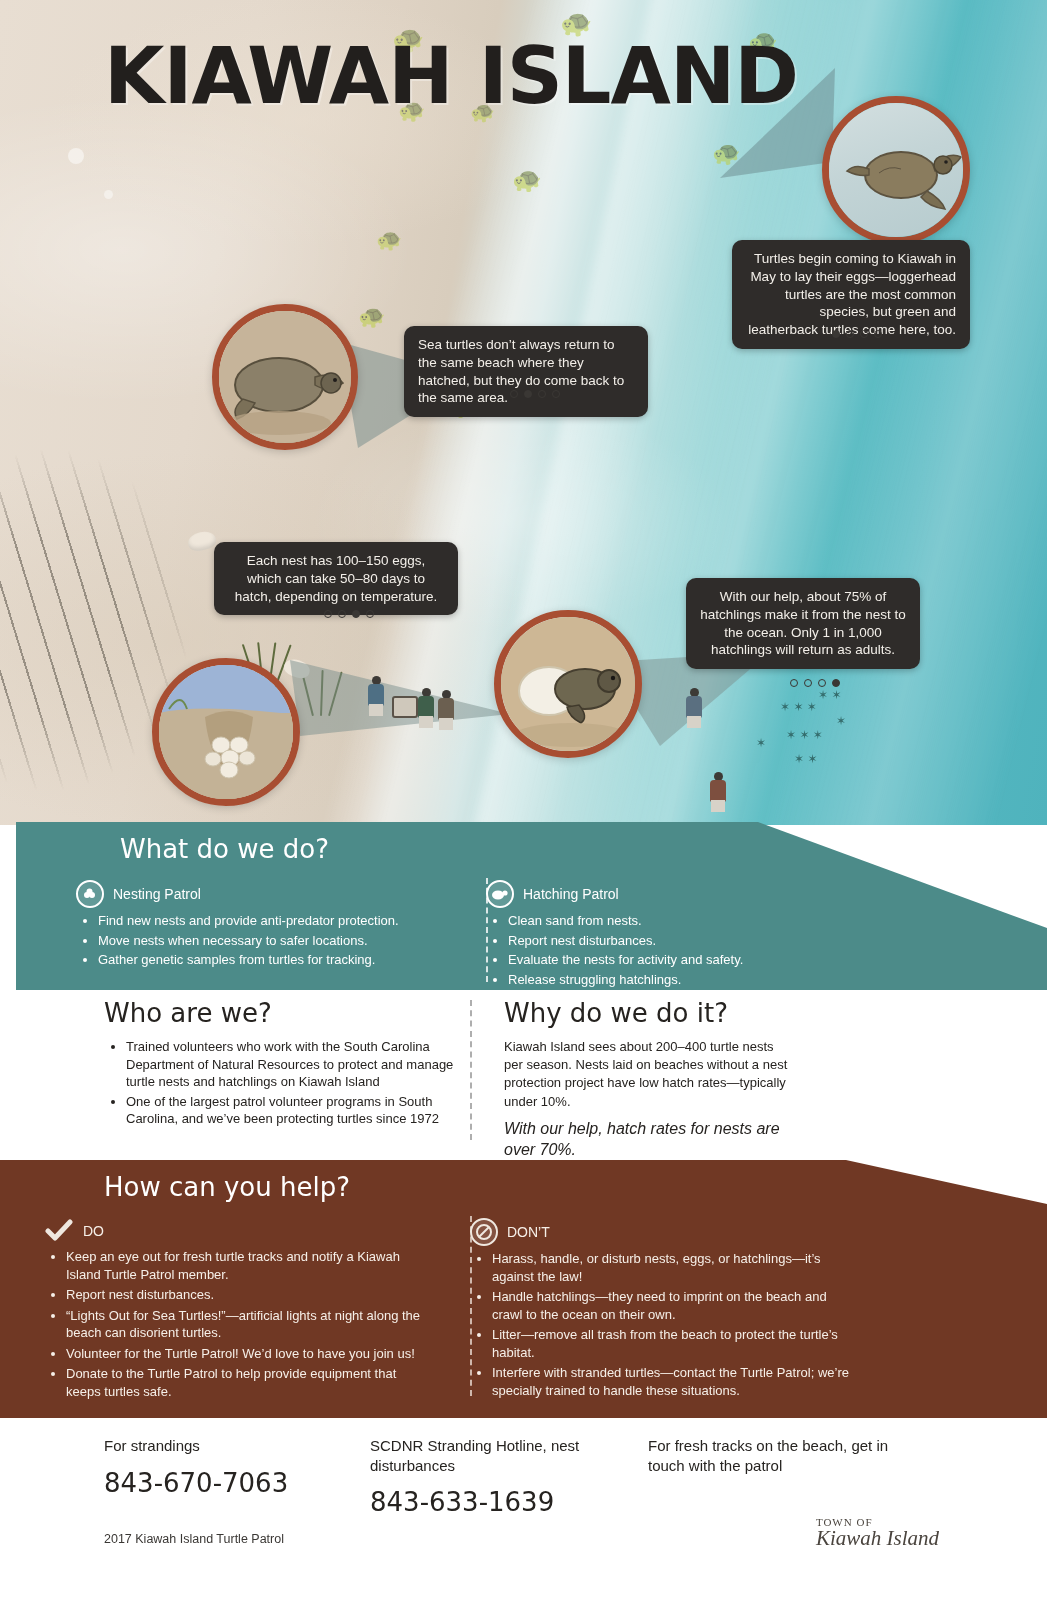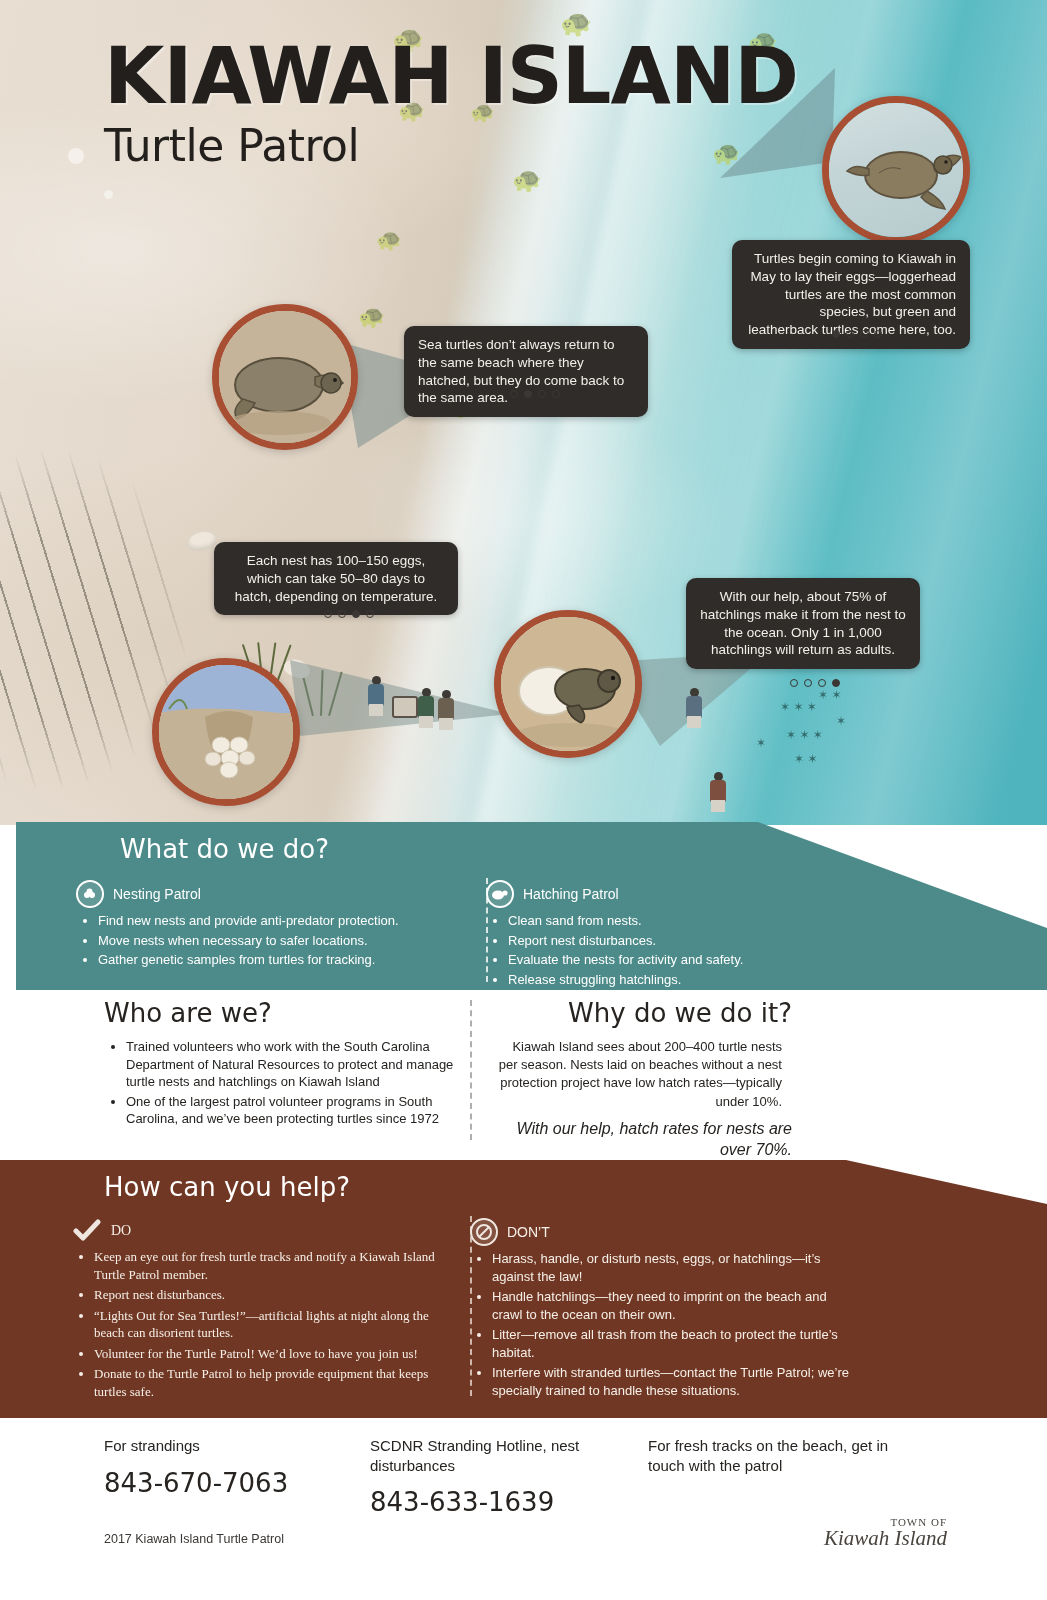--- a/index.html
+++ b/index.html
@@ -144,21 +144,21 @@
   }
   .brown h2 { color:#ffffff; font-size:26px; font-family:"DejaVu Sans", sans-serif; font-weight:normal; margin:0 0 8px 0;}
   .brown ul { margin:4px 0 0 0; padding-left:22px; }
   .brown li { font-size:13px; line-height:1.35; margin-bottom:3px; }
 
   
   .footer { position:absolute; left:0; top:1418px; width:1047px; height:182px; background:#ffffff; color:#262320; }
   .foot-label { font-size:15px; line-height:1.3; }
   .foot-phone { font-family:"DejaVu Sans", sans-serif; font-size:26px; margin-top:12px; }
   .copyright { position:absolute; left:104px; top:1532px; font-size:12.5px; color:#3a3734; }
-  .logo { position:absolute; right:100px; top:1516px; text-align:right; color:#4a443e; }
+  .logo { position:absolute; right:108px; top:1516px; text-align:left; color:#4a443e; }
   .logo .l1 { font-family:"Liberation Serif", serif; font-size:11px; letter-spacing:1px; }
   .logo .l2 { font-family:"Liberation Serif", serif; font-style:italic; font-size:21px; margin-top:-2px; }
 
   .people { position:absolute; }
   .person { position:absolute; }
   .person .head { position:absolute; width:9px; height:9px; border-radius:50%; background:#3d3a36; left:4px; top:0; }
   .person .body { position:absolute; width:16px; height:22px; background:#4e6f84; left:0; top:8px; border-radius:4px 4px 2px 2px;}
   .person .legs { position:absolute; width:14px; height:12px; background:#d7d2c8; left:1px; top:28px; }
 
   .track { position:absolute; color:#2c5f5e; font-size:12px; opacity:.85; }
@@ -198,21 +198,20 @@
   <div class="mini-turtle" style="left:444px;top:392px;font-size:24px;">🐢</div>
   <div class="mini-turtle" style="left:560px;top:392px;font-size:22px;">🐢</div>
   <div class="mini-turtle light" style="left:470px;top:100px;font-size:20px;">🐢</div>
 
   <div style="position:absolute;left:68px;top:148px;width:16px;height:16px;border-radius:50%;background:rgba(255,255,255,.5);"></div>
   <div style="position:absolute;left:104px;top:190px;width:9px;height:9px;border-radius:50%;background:rgba(255,255,255,.45);"></div>
   <div style="position:absolute;left:846px;top:122px;width:12px;height:12px;border-radius:50%;background:rgba(255,255,255,.55);"></div>
 
   <div class="title-wrap">
     <div class="title-main">KIAWAH ISLAND</div>
-    <div class="title-sub">Turtle Patrol</div>
   </div>
 
   <svg style="position:absolute;left:700px;top:58px;" width="140" height="200">
     <polygon points="135,10 20,120 132,104" fill="#6f8f93" opacity="0.55"></polygon>
   </svg>
   <svg style="position:absolute;left:330px;top:330px;" width="150" height="130">
     <polygon points="10,12 140,48 28,118" fill="#7b8f8e" opacity="0.55"></polygon>
   </svg>
   <svg style="position:absolute;left:280px;top:640px;" width="240" height="110">
     <polygon points="10,20 230,74 20,96" fill="#7b8f8e" opacity="0.5"></polygon>
@@ -406,33 +405,33 @@
   <div style="position:absolute;left:104px;top:8px;width:360px;">
     <h2>Who are we?</h2>
     <ul>
       <li>Trained volunteers who work with the South Carolina Department of Natural Resources to protect and manage turtle nests and hatchlings on Kiawah Island</li>
       <li>One of the largest patrol volunteer programs in South Carolina, and we’ve been protecting turtles since 1972</li>
     </ul>
   </div>
 
   <div class="v-dash" style="left:470px;top:10px;height:140px;"></div>
 
-  <div style="position:absolute;left:492px;top:8px;width:300px;text-align:right;">
+  <div style="position:absolute;left:504px;top:8px;width:300px;">
     <h2>Why do we do it?</h2>
     <p style="font-size:13px;line-height:1.4;margin:4px 10px 8px 0;">Kiawah Island sees about 200–400 turtle nests per season. Nests laid on beaches without a nest protection project have low hatch rates—typically under 10%.</p>
     <p style="font-size:16px;font-style:italic;line-height:1.3;margin:0;">With our help, hatch rates for nests are over 70%.</p>
   </div>
 </div>
 
 <div class="brown">
   <div style="position:absolute;left:104px;top:12px;text-align:right;">
     <h2>How can you help?</h2>
   </div>
 
-  <div style="position:absolute;left:72px;top:58px;width:390px;font-family:Liberation Serif, serif;">
+  <div style="position:absolute;left:44px;top:58px;width:390px;">
     <div class="col-head">
       <div style="width:30px;height:26px;display:flex;align-items:center;justify-content:center;">
         <svg width="28" height="24" viewBox="0 0 28 24">
             <path d="M3 12 L10 19 L25 3" stroke="#efe7df" stroke-width="5" fill="none" stroke-linecap="round" stroke-linejoin="round"></path>
           </svg>
       </div>
       <span style="font-size:14px;">DO</span>
     </div>
     <ul>
       <li>Keep an eye out for fresh turtle tracks and notify a Kiawah Island Turtle Patrol member.</li>

